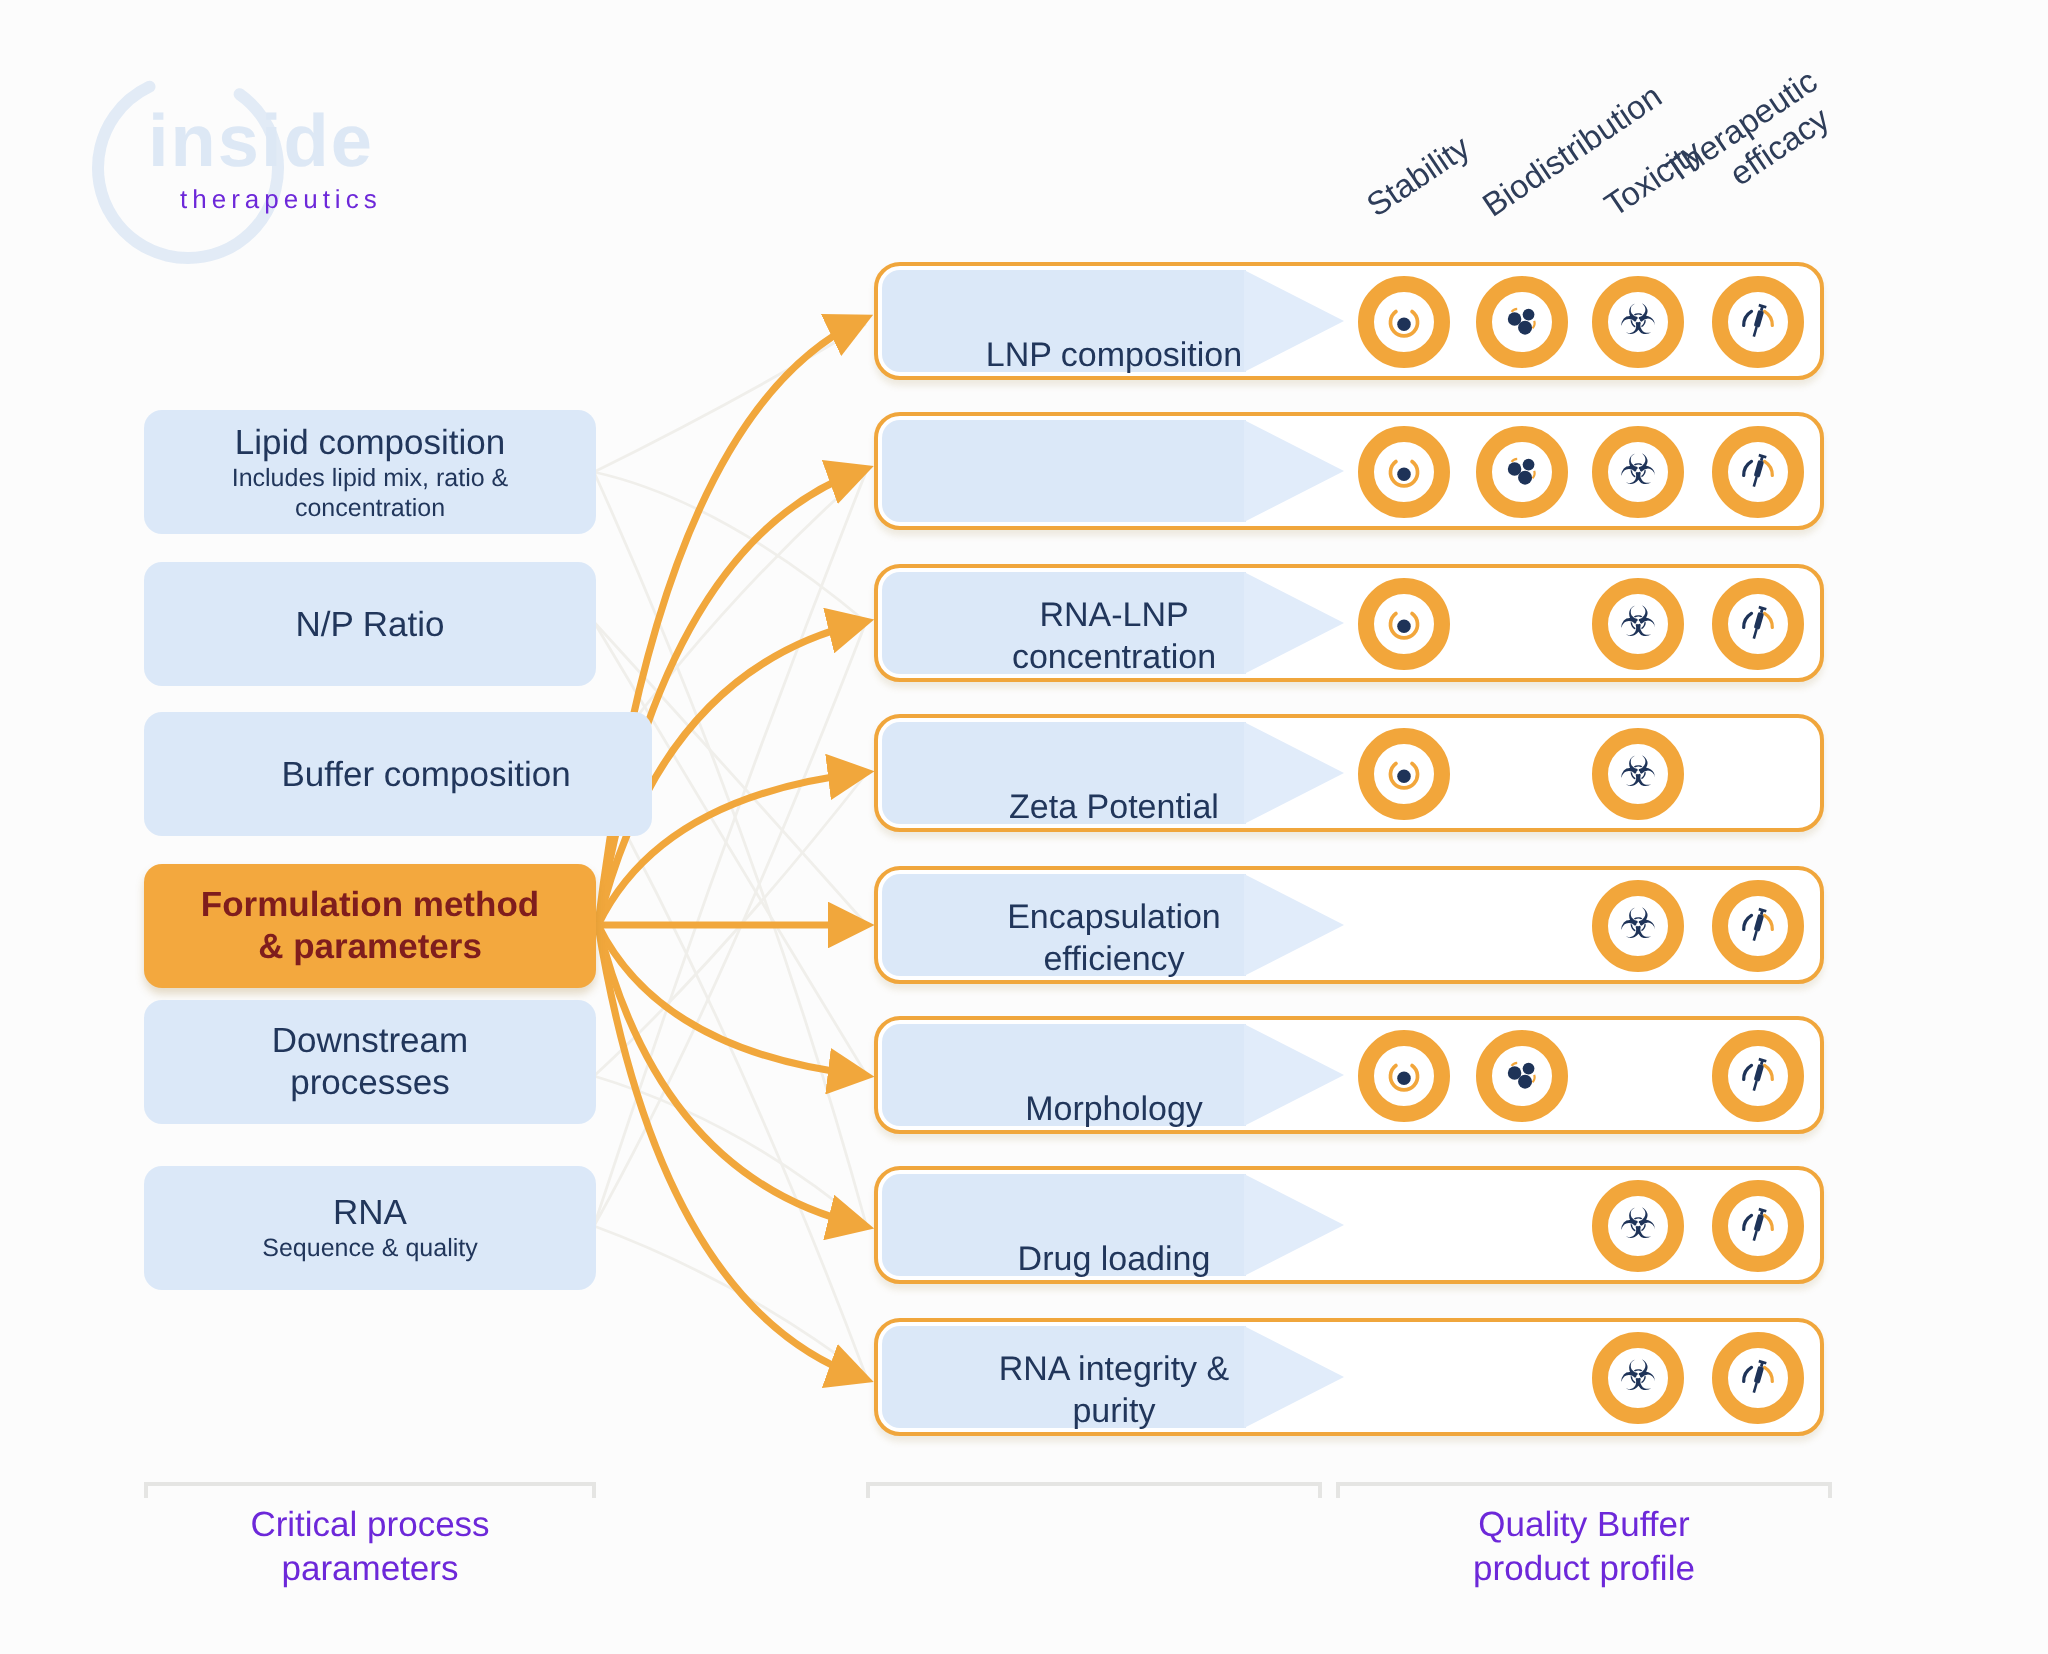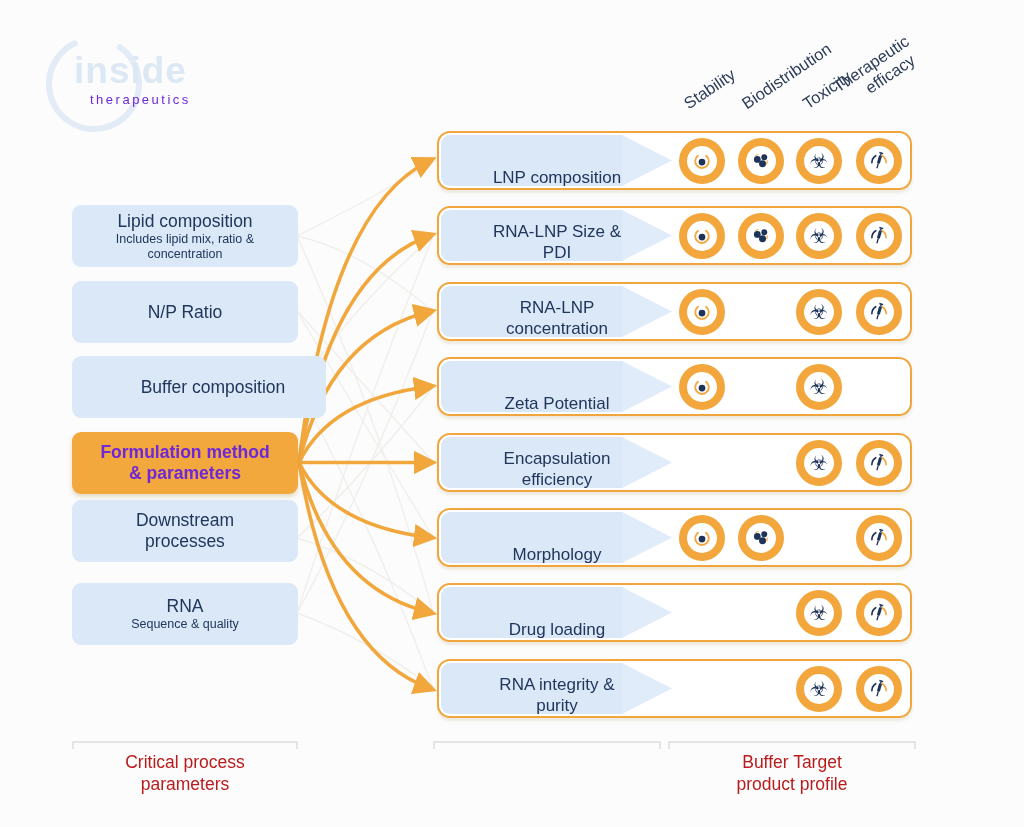--- a/index.html
+++ b/index.html
@@ -18,21 +18,21 @@
   
   .cpp-box{position:absolute;left:72px;width:226px;height:62px;background:#dbe8f8;border-radius:9px;
            display:flex;flex-direction:column;align-items:center;justify-content:center;
            color:#21365B;text-align:center;z-index:2;}
   .cpp-title{font-size:17.5px;line-height:1.2;}
   .cpp-sub{font-size:12.5px;line-height:1.15;margin-top:0;max-width:185px;}
   .cpp-sub:empty{display:none;}
   .w175{display:inline-block;max-width:175px;}
   .w120{display:inline-block;max-width:120px;}
   .cpp-box.highlight{background:#F3A83E;box-shadow:0 3px 4px rgba(160,120,40,.25);}
-  .cpp-box.highlight .cpp-title{color:#6d28d9;font-weight:bold;}
+  .cpp-box.highlight .cpp-title{color:#7f1d1d;font-weight:bold;}
 
   
   .row{position:absolute;left:437px;width:475px;height:59px;background:#fff;border:2px solid #F0A63C;
        border-radius:13px;box-sizing:border-box;box-shadow:0 3px 3px rgba(170,140,80,.16);z-index:2;}
   .chev{position:absolute;left:2px;top:2px;bottom:2px;width:182px;background:#dbe8f8;border-radius:9px 0 0 9px;}
   .chev-tip{position:absolute;left:183px;top:2px;bottom:2px;width:50px;background:#e1ecfa;
             clip-path:polygon(0 0,100% 50%,0 100%);}
   .row-label{position:absolute;left:2px;top:0;bottom:0;width:232px;display:flex;align-items:flex-end;
              justify-content:center;color:#21365B;font-size:17px;line-height:1.25;text-align:center;margin-top:40px;}
   .narrow{display:inline-block;max-width:150px;}
@@ -44,21 +44,21 @@
   
   .hdr{position:absolute;transform:rotate(-34deg);transform-origin:0 100%;font-size:16.5px;
        color:#2E3D59;white-space:nowrap;line-height:19px;z-index:2;}
   .hline:empty{display:none;}
   .hline2{padding-left:26px;display:block;}
   .hline2:empty{display:none;}
 
   
   .bracket{position:absolute;top:741px;height:8px;border-top:2px solid #e5e5e3;border-left:2px solid #e5e5e3;
            border-right:2px solid #e5e5e3;box-sizing:border-box;z-index:2;}
-  .flabel{position:absolute;top:752px;color:#b91c1c;font-size:17.5px;line-height:1.25;text-align:center;z-index:2;}
+  .flabel{position:absolute;top:752px;color:#6d28d9;font-size:17.5px;line-height:1.25;text-align:center;z-index:2;}
 </style>
 </head>
 <body>
 
 <div class="canvas">
 
   <div class="logo">
     <svg width="104" height="104" viewBox="0 0 104 104">
       <circle cx="52" cy="52" r="45" fill="none" stroke="#e2ebf6" stroke-width="6" stroke-linecap="round" stroke-dasharray="235 48" transform="rotate(-55 52 52)"></circle>
     </svg>
@@ -169,23 +169,20 @@
         <line x1="10.2" y1="4.4" x2="13.8" y2="4.4" stroke="#1E3358" stroke-width="1.3"></line>
         <rect x="10.6" y="6.6" width="2.8" height="7.8" rx="0.9" fill="#1E3358"></rect>
         <line x1="12" y1="14.4" x2="12" y2="19" stroke="#1E3358" stroke-width="1.2"></line>
       </g>
     </svg>
       </span>
   </div>
   <div class="row" style="top:206px;">
     <div class="chev"></div>
     <div class="chev-tip"></div>
-    <div class="row-label">
-        <span class="narrow" style="max-width:140px">RNA-LNP Size &amp; PDI</span>
-      </div>
     <span class="qicon s1">
         <svg width="24" height="24" viewBox="0 0 22 22">
       <path d="M 7.3,6.2 A 6.2,6.2 0 1 0 14.7,6.2" fill="none" stroke="#F2A63B" stroke-width="1.7" stroke-linecap="round"></path>
       <circle cx="11" cy="12" r="3.1" fill="#1E3358"></circle>
     </svg>
       </span>
     <span class="qicon s2">
         <svg width="24" height="24" viewBox="0 0 22 22">
       <path d="M16.6,10.5 a3.4,3.4 0 0 1 -0.8,3.4" fill="none" stroke="#F2A63B" stroke-width="1"></path>
       <path d="M6.2,6.4 a3.4,3.4 0 0 1 2.6,-1.4" fill="none" stroke="#F2A63B" stroke-width="1"></path>
@@ -363,16 +360,16 @@
   </div>
 
   <div class="bracket" style="left:72px;width:226px;"></div>
   <div class="bracket" style="left:433px;width:228px;"></div>
   <div class="bracket" style="left:668px;width:248px;"></div>
 
   <div class="flabel" style="left:72px;width:226px;">
     <span>Critical process</span><br><span>parameters</span>
   </div>
   <div class="flabel" style="left:668px;width:248px;">
-    <span>Buffer Target</span><br><span>product profile</span>
+    <span>Quality Buffer</span><br><span>product profile</span>
   </div>
 
 </div>
 
 </body></html>

